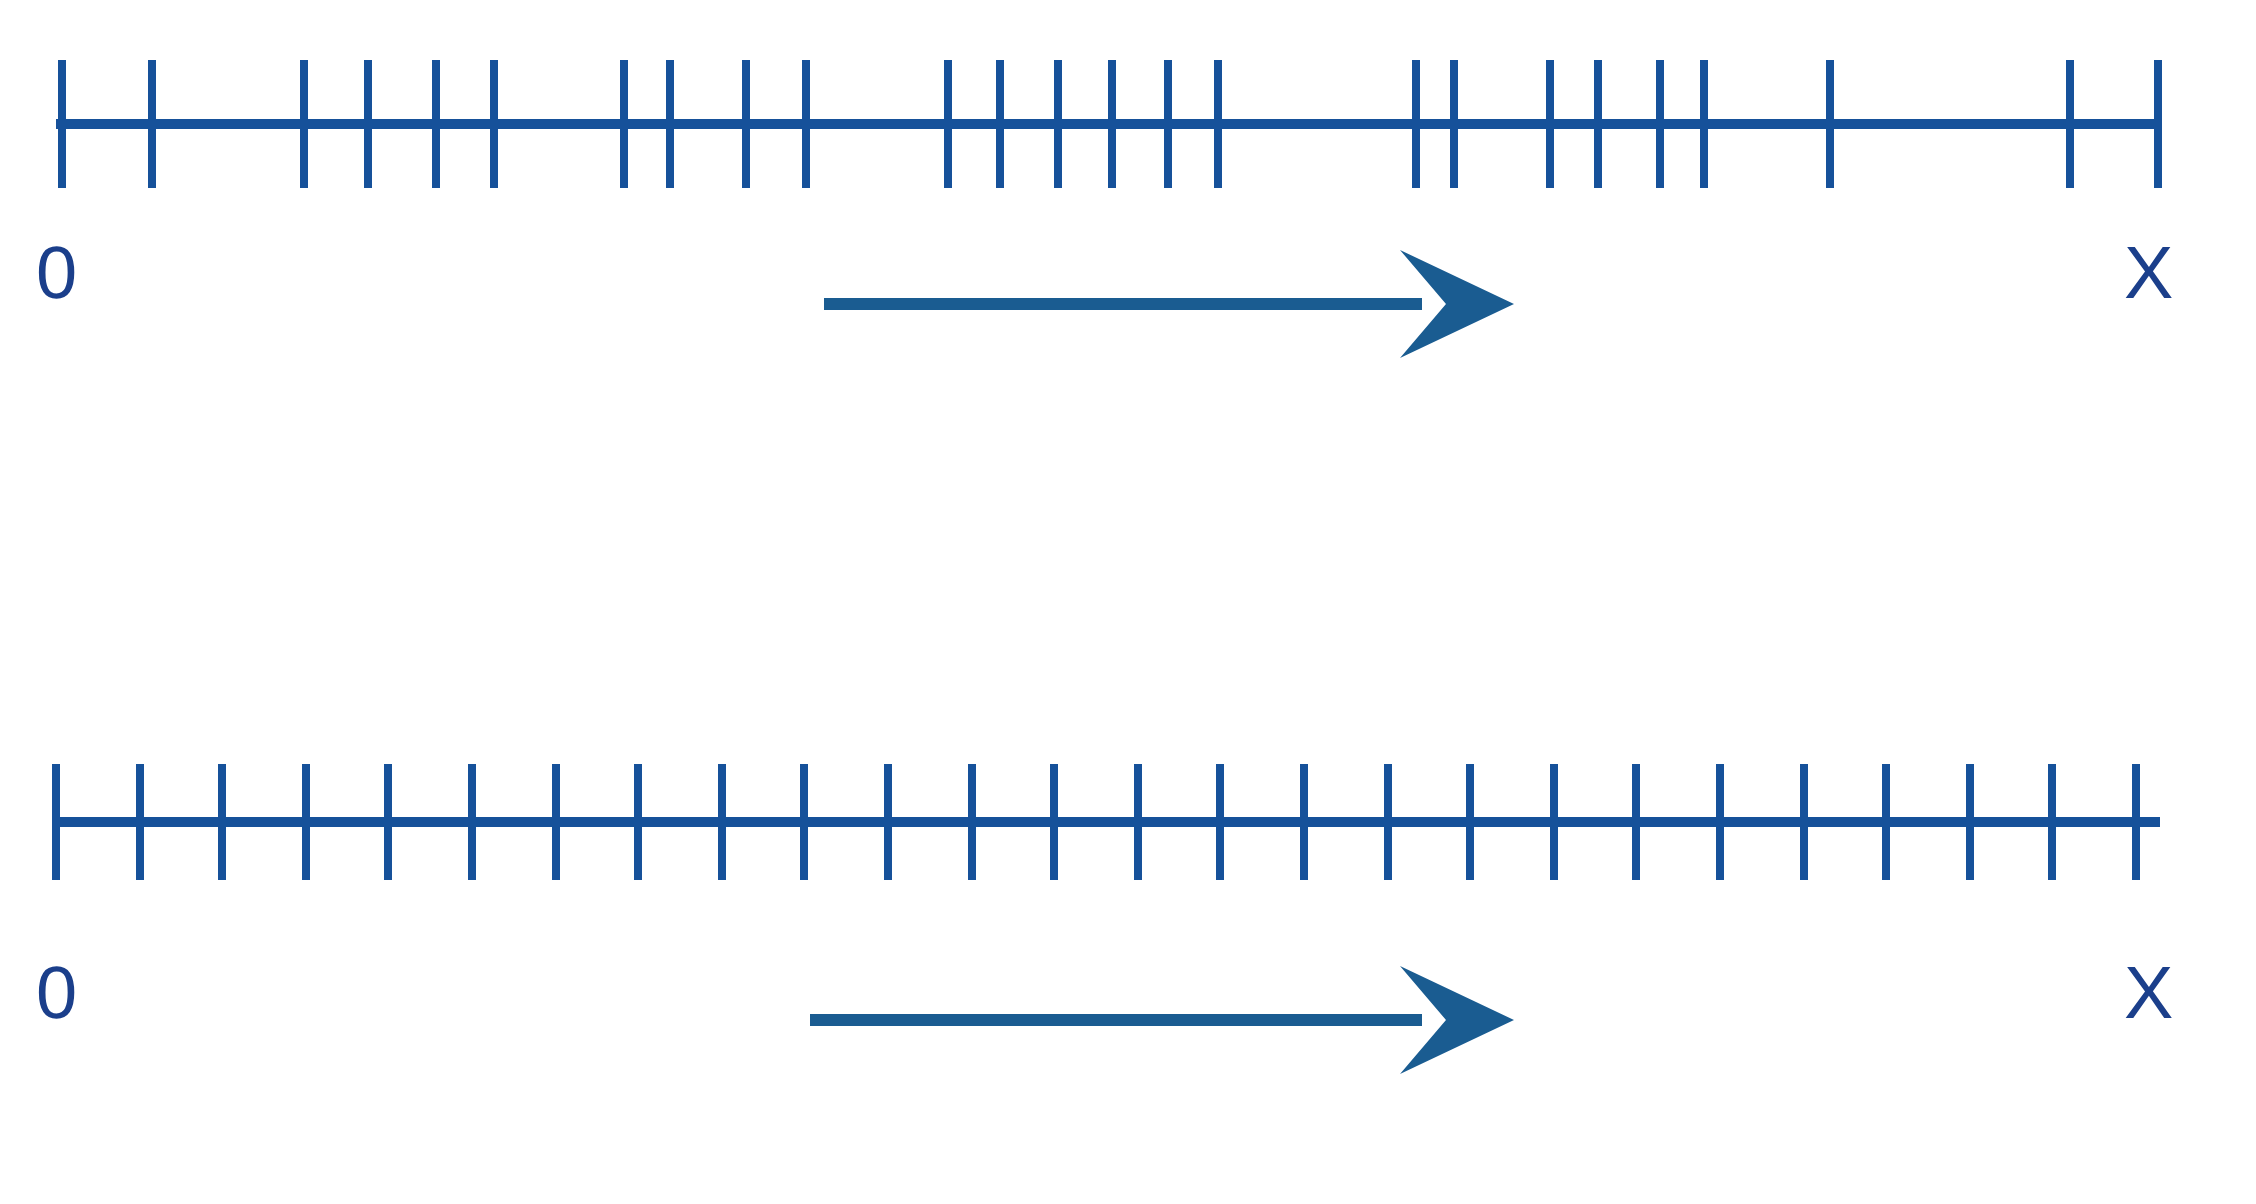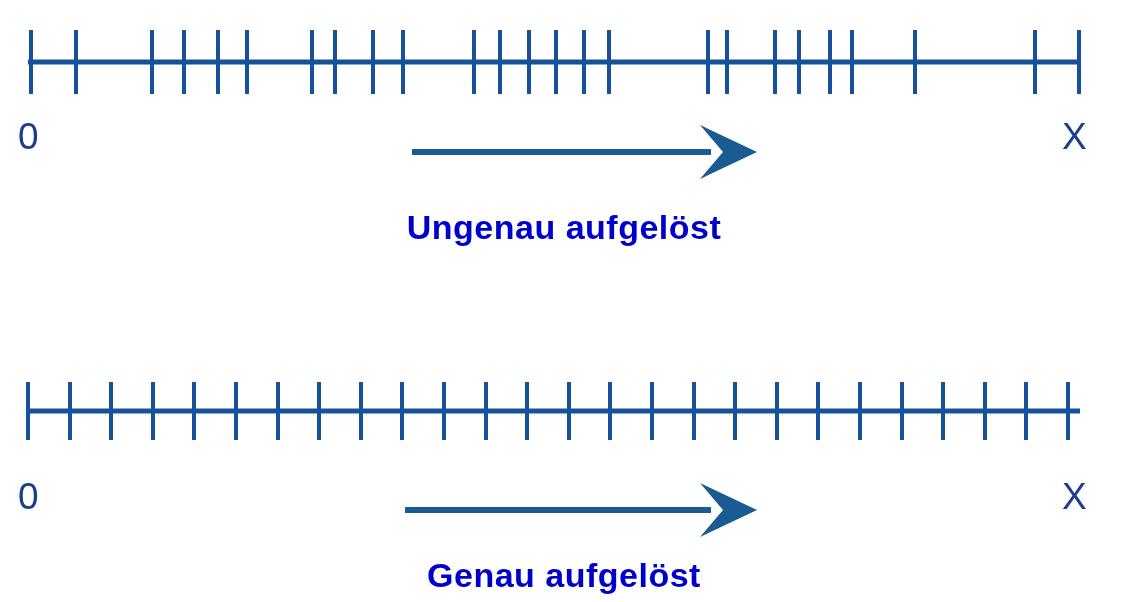--- a/index.html
+++ b/index.html
@@ -86,21 +86,20 @@
   <span class="axis-label" id="lbl-top-0" style="left: 18px; top: 118px;">0</span>
   <span class="axis-label" id="lbl-top-x" style="left: 1062px; top: 118px;">X</span>
 
   <div class="arrow-wrap" id="arrow-top" style="left: 390px; top: 125px;">
     <svg id="svg-arrow-top" width="400" height="60">
         <line x1="22" x2="321" y1="27" y2="27" stroke="#1a5c91" stroke-width="6"></line>
         <path d="M 367 27 L 310 0 L 333 27 L 310 54 Z" fill="#1a5c91"></path>
       </svg>
   </div>
 
-  <div class="caption" id="cap-top" style="top: 208px;">Ungenau aufgelöst</div>
 
   <div class="ruler" id="ruler-fine-wrap" style="top: 350px;">
     <svg id="svg-fine" width="1128" height="180">
         <line x1="28" x2="1080" y1="61" y2="61" stroke="#16519a" stroke-width="5"></line>
         <line x1="28" x2="28" y1="32" y2="90" stroke="#16519a" stroke-width="4"></line>
         <line x1="70" x2="70" y1="32" y2="90" stroke="#16519a" stroke-width="4"></line>
         <line x1="111" x2="111" y1="32" y2="90" stroke="#16519a" stroke-width="4"></line>
         <line x1="153" x2="153" y1="32" y2="90" stroke="#16519a" stroke-width="4"></line>
         <line x1="194" x2="194" y1="32" y2="90" stroke="#16519a" stroke-width="4"></line>
         <line x1="236" x2="236" y1="32" y2="90" stroke="#16519a" stroke-width="4"></line>
@@ -130,15 +129,14 @@
   <span class="axis-label" id="lbl-bot-0" style="left: 18px; top: 478px;">0</span>
   <span class="axis-label" id="lbl-bot-x" style="left: 1062px; top: 478px;">X</span>
 
   <div class="arrow-wrap" id="arrow-bot" style="left: 390px; top: 485px;">
     <svg id="svg-arrow-bot" width="400" height="60">
         <line x1="15" x2="321" y1="25" y2="25" stroke="#1a5c91" stroke-width="6"></line>
         <path d="M 367 25 L 310 -2 L 333 25 L 310 52 Z" fill="#1a5c91"></path>
       </svg>
   </div>
 
-  <div class="caption" id="cap-bot" style="top: 556px;">Genau aufgelöst</div>
 
 </div>
 
 </body></html>

